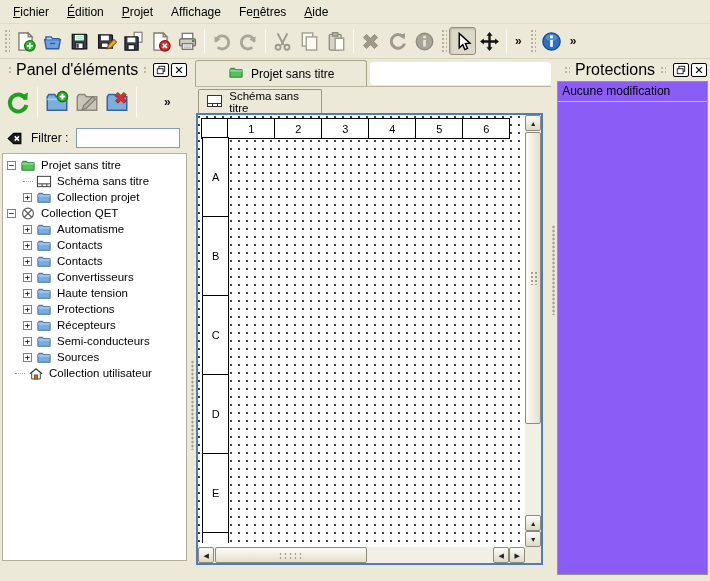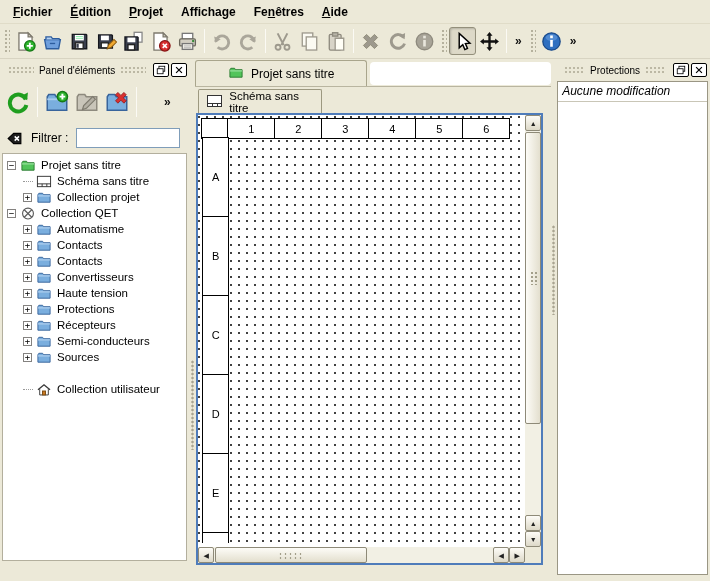--- a/index.html
+++ b/index.html
@@ -1,42 +1,42 @@
 <!DOCTYPE html>
 <html><head>
 <meta charset="utf-8">
 <style>
   * { margin:0; padding:0; box-sizing:border-box; }
   html,body { width:710px; height:581px; overflow:hidden; }
   body { font-family:"Liberation Sans", sans-serif; font-size:12px; color:#000; background:#ece9d8; position:relative; }
 
   
   .menubar { height:24px; display:flex; align-items:center; padding-left:4px; background:#ece9d8; border-bottom:1px solid #e0dcc8; }
-  .menu-item { padding:3px 9px; cursor:default;font-weight:bold; }
+  .menu-item { padding:3px 9px; cursor:default; }
   .menu-item u { text-decoration:underline; }
 
   
   .toolbar-row { height:35px; display:flex; align-items:center; background:#ece9d8; border-bottom:1px solid #d8d4c2; padding:0 1px; }
   .tb-handle { width:7px; height:26px; margin:0 2px; background-image:radial-gradient(#b5b19d 1px, transparent 1.3px); background-size:4px 4px; background-position:1px 1px; }
   .tbtn { width:27px; height:28px; display:flex; align-items:center; justify-content:center; }
   .tbtn svg { width:21px; height:21px; }
   .tbtn.pressed { border:1px solid #938f7b; border-radius:3px; background:#ddd9c8; box-shadow:inset 1px 1px 2px rgba(0,0,0,.18); }
   .tb-sep { width:1px; height:24px; background:#c6c2ae; border-right:1px solid #fbfaf4; margin:0 3px; }
   .tb-chevron { font-weight:bold; font-size:12px; padding:0 5px; color:#111; }
 
   
   .main-row { position:absolute; top:60px; left:0; right:0; bottom:0; display:flex; }
   .vsplitter { width:5px; position:relative; }
   .vsplitter .grip { position:absolute; left:1px; width:3px; height:90px; background-image:radial-gradient(#a9a591 1px, transparent 1.2px); background-size:3px 4px; }
 
   
   .dock { display:flex; flex-direction:column; }
   .dock-title { height:20px; display:flex; align-items:center; padding:0 3px; }
   .dock-title .dots { flex:1; height:9px; margin:0 5px; background-image:radial-gradient(#bcb8a4 1px, transparent 1.2px); background-size:4px 4px; }
-  .dock-title .label { font-size:10px; }
+  .dock-title .label { font-size:16px; }
   .dock-btn { width:16px; height:14px; border:1px solid #000; border-radius:2px; background:#fff; display:flex; align-items:center; justify-content:center; margin-left:2px; }
   .dock-btn svg { width:10px; height:10px; }
 
   
   .left-dock { width:193px; }
   .ldock-toolbar { height:44px; display:flex; align-items:center; padding:0 3px; }
   .ldock-toolbar .tbtn { width:30px; height:32px; }
   .ldock-toolbar .tbtn svg { width:24px; height:24px; }
   .ldock-sep { width:1px; height:30px; background:#c6c2ae; border-right:1px solid #fbfaf4; margin:0 4px; }
   .filter-row { height:28px; display:flex; align-items:center; padding:0 6px; gap:8px; }
@@ -44,21 +44,21 @@
   .filter-input { width:104px; height:20px; border:1px solid #7f9db9; background:#fff; font-family:"Liberation Sans",sans-serif; font-size:11px; padding:1px 3px; }
   .tree { flex:1; margin:1px 3px 20px 2px; border:1px solid #b3af9d; background:#fff; padding:3px 0 0 0; overflow:hidden; }
   .tree-row { height:16px; display:flex; align-items:center; white-space:nowrap; font-size:11.5px; }
   .expander { width:9px; height:9px; border:1px solid #848280; background:#fff; font-size:9px; line-height:7px; text-align:center; flex:none; margin-right:4px; font-family:"DejaVu Sans Mono",monospace; }
   .tree-stub { width:10px; height:1px; border-bottom:1px dotted #9a9a9a; margin-right:3px; flex:none; }
   .tree-icon { width:16px; height:15px; margin-right:5px; flex:none; }
   .tree-icon svg { width:16px; height:15px; display:block; }
 
   
   .right-dock { width:156px; }
-  .undo-list { flex:1; margin:1px 2px 6px 1px; border:1px solid #9a9684; background:#ffffff; font-size:12px;font-style:italic; }
+  .undo-list { flex:1; margin:1px 2px 6px 1px; border:1px solid #9a9684; background:#8b5cf6; font-size:12px; }
   .undo-item { padding:2px 4px 3px 4px; border-bottom:1px solid #c9c6b7; }
 
   
   .mdi { flex:1; position:relative; background:#ece9d8; }
   .project-tabbar { height:27px; display:flex; align-items:flex-end; border-bottom:1px solid #b9b5a0; }
   .project-tab { width:172px; height:26px; background:#ece9d8; border:1px solid #a9a58c; border-bottom:none; border-radius:3px 3px 0 0; display:flex; align-items:center; justify-content:center; gap:7px; font-size:12px; }
   .project-tab svg { width:16px; height:15px; }
   .empty-tab-area { width:181px; height:23px; margin:0 0 1px 3px; background:#fff; border-radius:4px; }
 
   .schema-window { position:absolute; left:1px; top:29px; width:347px; bottom:16px; }
@@ -439,21 +439,21 @@
         <div class="tree-row" style="padding-left: 20px;">
           <span class="expander">+</span>
           <span class="tree-icon">
             <svg viewBox="0 0 16 16">
               <path d="M1.5 13v-8l1-1.5h4l1 1.5h7V13z" fill="#7aaede" stroke="#38649c"></path>
               <path d="M1.5 6.3h13" stroke="#b5d3f1" stroke-width="1.2"></path>
             </svg>
           </span>
           <span>Sources</span>
         </div>
-        <div class="tree-row" style="padding-left: 20px; margin-top: 16px;">
+        <div class="tree-row" style="padding-left: 12px;">
           <span class="tree-stub"></span>
           <span class="tree-icon">
             <svg viewBox="0 0 16 16">
               <path d="M1.6 8.2L8 3l6.4 5.2" fill="none" stroke="#3a3a3a" stroke-width="1.5"></path>
               <path d="M3.4 7.6v6.2h9.2V7.6" fill="#fff" stroke="#3a3a3a"></path>
               <rect x="6.4" y="9.6" width="3.2" height="4.2" fill="#c87820" stroke="#7a4a10"></rect>
             </svg>
           </span>
           <span>Collection utilisateur</span>
         </div>

